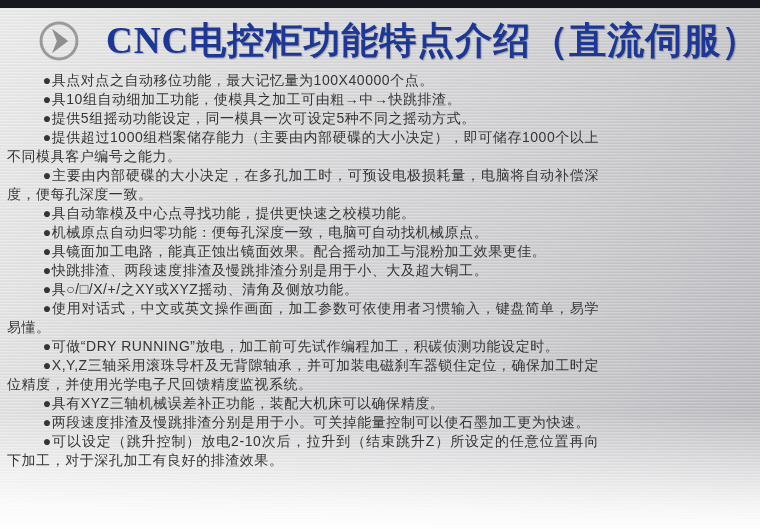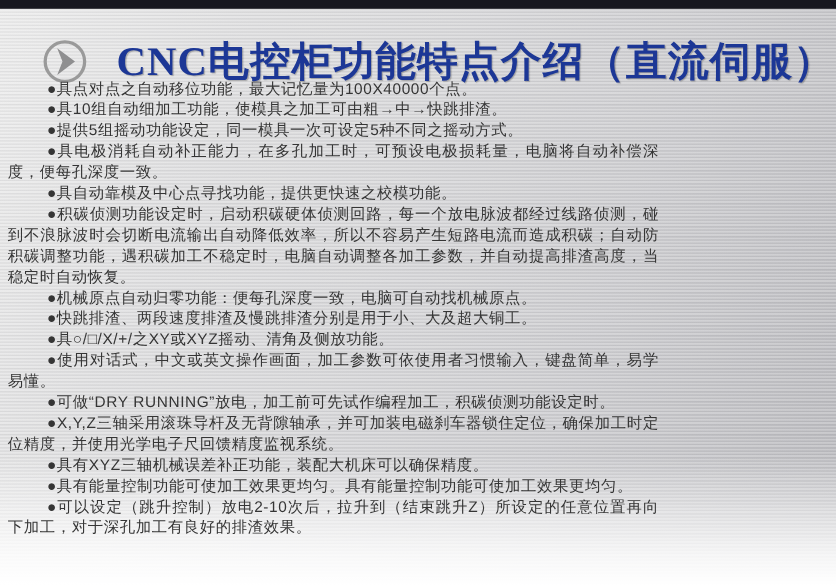--- a/index.html
+++ b/index.html
@@ -19,21 +19,21 @@
   }
   .bg-fade{
     position:absolute;left:0;right:0;bottom:0;height:120px;
     background:linear-gradient(180deg,rgba(255,255,255,0) 0%,rgba(255,255,255,.85) 78%,#ffffff 100%);
   }
   .top-bar{
     position:absolute;top:0;left:0;width:760px;height:8px;
     background:#17171f;
   }
   .header{
-    position:absolute;top:27px;left:0;width:736px;height:58px;
+    position:absolute;top:12px;left:0;width:736px;height:58px;
     display:flex;align-items:center;
   }
   .title-icon{
     width:42px;height:42px;margin-left:38px;flex:0 0 auto;
   }
   .page-title{
     margin:0 0 0 26px;
     font-family:"Liberation Serif","DejaVu Serif",serif;
     font-weight:bold;
     font-size:37px;
@@ -69,25 +69,26 @@
       <path d="M16 10 L34.5 24 L16 38 L21.5 24 Z" fill="#8f8f90"></path>
     </svg>
   </span>
   <h1 class="page-title" style="color: rgb(28, 55, 150);">CNC电控柜功能特点介绍（直流伺服）</h1>
 </div>
 
 <div class="content">
     <p>●具点对点之自动移位功能，最大记忆量为100X40000个点。</p>
     <p>●具10组自动细加工功能，使模具之加工可由粗→中→快跳排渣。</p>
     <p>●提供5组摇动功能设定，同一模具一次可设定5种不同之摇动方式。</p>
-    <p>●具电极消耗自动补正能力，在多孔加工时，可预设电极损耗量，电脑将自动补偿深度，便每孔深度一致。</p>
+    <p>●提供超过1000组档案储存能力（主要由内部硬碟的大小决定），即可储存1000个以上不同模具客户编号之能力。</p>
+    <p>●主要由内部硬碟的大小决定，在多孔加工时，可预设电极损耗量，电脑将自动补偿深度，便每孔深度一致。</p>
     <p>●具自动靠模及中心点寻找功能，提供更快速之校模功能。</p>
-    <p>●积碳侦测功能设定时，启动积碳硬体侦测回路，每一个放电脉波都经过线路侦测，碰到不浪脉波时会切断电流输出自动降低效率，所以不容易产生短路电流而造成积碳；自动防积碳调整功能，遇积碳加工不稳定时，电脑自动调整各加工参数，并自动提高排渣高度，当稳定时自动恢复。</p>
     <p>●机械原点自动归零功能：便每孔深度一致，电脑可自动找机械原点。</p>
+    <p>●具镜面加工电路，能真正蚀出镜面效果。配合摇动加工与混粉加工效果更佳。</p>
     <p>●快跳排渣、两段速度排渣及慢跳排渣分别是用于小、大及超大铜工。</p>
     <p>●具○/□/X/+/之XY或XYZ摇动、清角及侧放功能。</p>
     <p>●使用对话式，中文或英文操作画面，加工参数可依使用者习惯输入，键盘简单，易学易懂。</p>
     <p>●可做“DRY RUNNING”放电，加工前可先试作编程加工，积碳侦测功能设定时。</p>
     <p>●X,Y,Z三轴采用滚珠导杆及无背隙轴承，并可加装电磁刹车器锁住定位，确保加工时定位精度，并使用光学电子尺回馈精度监视系统。</p>
     <p>●具有XYZ三轴机械误差补正功能，装配大机床可以确保精度。</p>
-    <p>●具有能量控制功能可使加工效果更均匀。具有能量控制功能可使加工效果更均匀。</p>
+    <p>●两段速度排渣及慢跳排渣分别是用于小。可关掉能量控制可以使石墨加工更为快速。</p>
     <p>●可以设定（跳升控制）放电2-10次后，拉升到（结束跳升Z）所设定的任意位置再向下加工，对于深孔加工有良好的排渣效果。</p>
   </div>
 
 </body></html>

